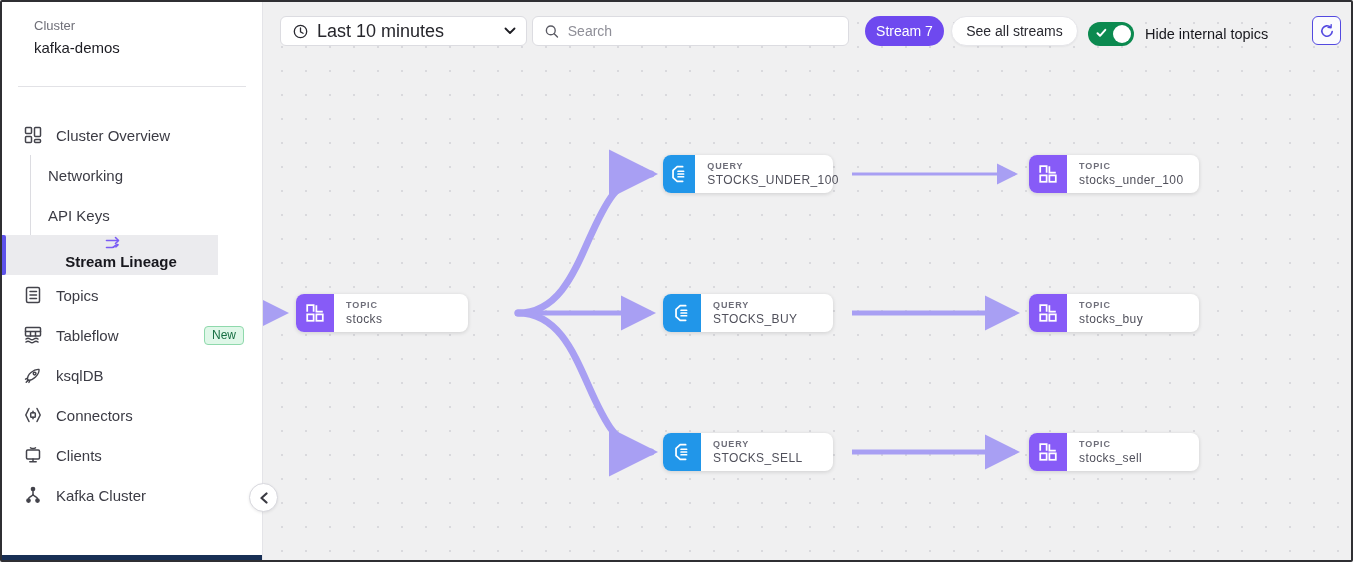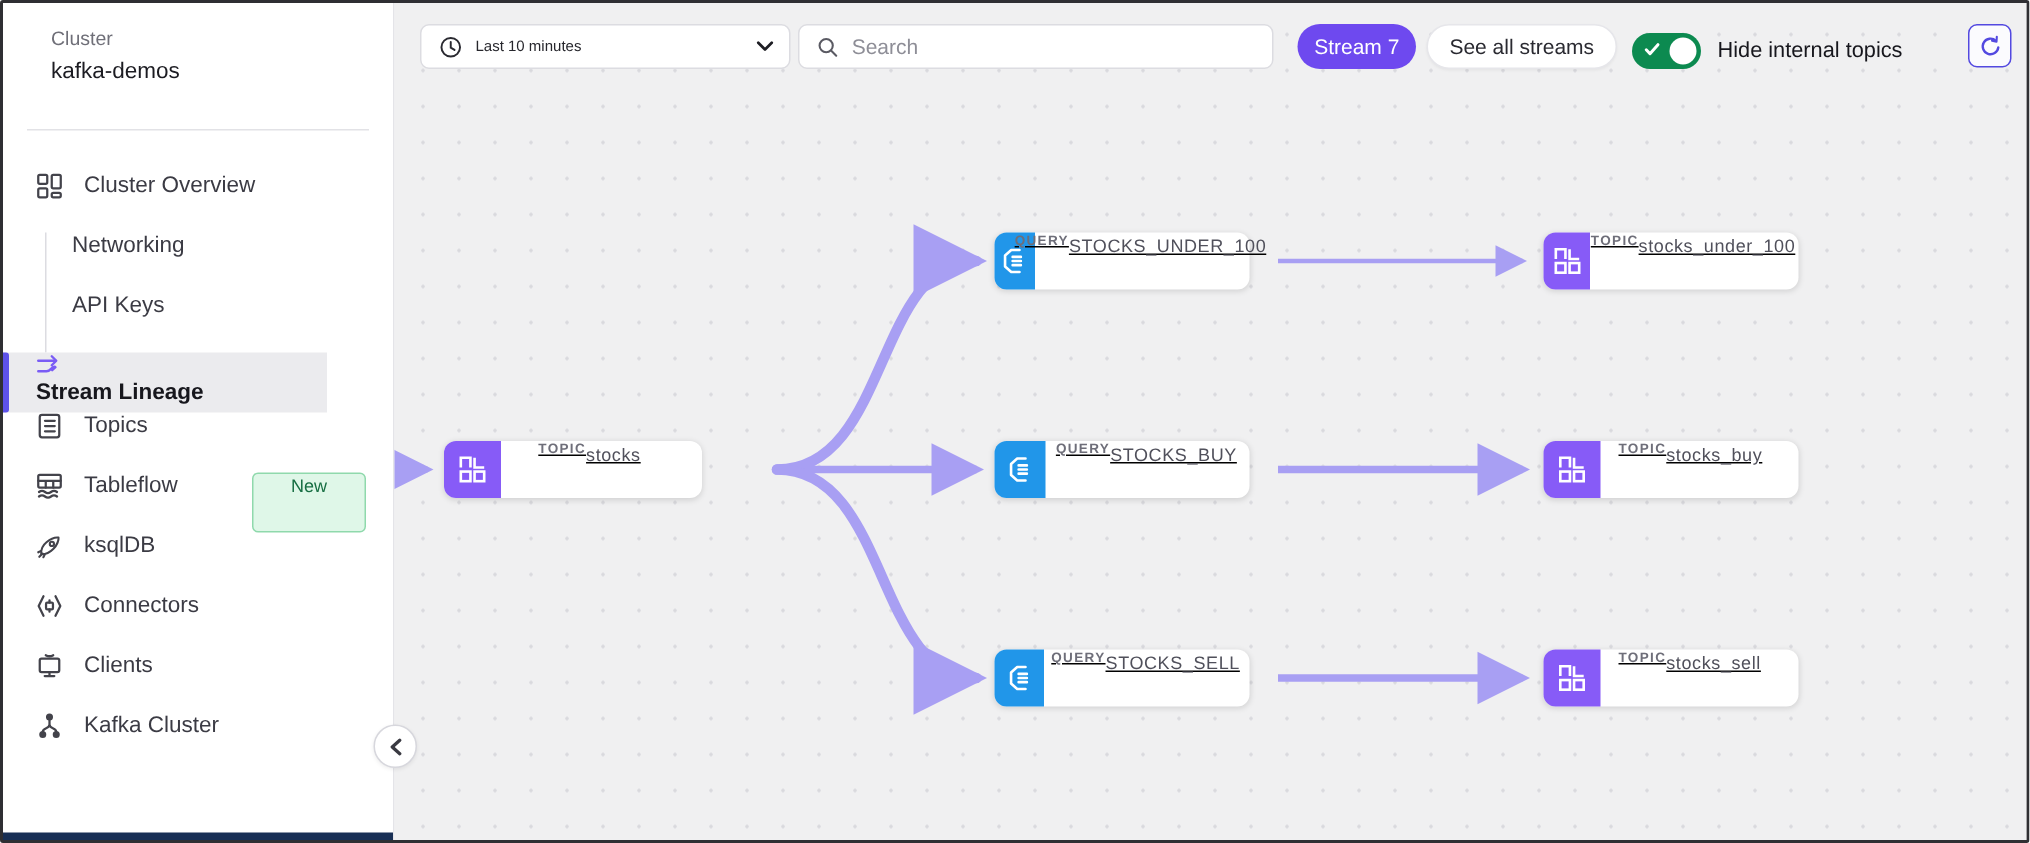--- a/index.html
+++ b/index.html
@@ -9,45 +9,45 @@
     display:flex; overflow:hidden; background:#f0f0f2; }
 
   
   .sidebar { position:relative; width:261px; min-width:261px; background:#fff;
     border-right:1px solid #e4e4e8; height:100%; }
   .sb-head { padding:16px 16px 0 32px; }
   .sb-cluster-label { font-size:13px; color:#6f6f78; margin-bottom:6px; }
   .sb-cluster-name { font-size:15px; color:#1c1c22; font-weight:500; }
   .sb-divider { height:1px; background:#e2e2e6; margin:30px 16px 0 16px; }
   .sb-nav { margin-top:28px; }
-  .sb-item { display:flex; height:40px; padding-left:22px;
+  .sb-item { display:flex; align-items:center; height:40px; padding-left:22px;
     font-size:15px; color:#3b3b44; cursor:pointer; position:relative; }
   .sb-item .ic { width:18px; height:18px; margin-right:14px; flex:0 0 18px; display:flex; }
   .sb-sub { margin-left:28px; border-left:1px solid #dcdce1; }
   .sb-sub .sb-item { padding-left:17px; height:40px; }
   .sb-item.active { background:#ebebee; font-weight:bold; color:#17171d; width:216px;flex-direction:column; }
   .sb-item.active::before { content:""; position:absolute; left:0; top:0; bottom:0;
     width:4px; background:#5D52E9; border-radius:0 2px 2px 0; }
   .badge-new { margin-left:auto; margin-right:18px; font-size:12px; color:#176f43;
-    background:#dff7e8; border:1px solid #8fd9ac; border-radius:4px; padding:1px 25px 2px; }
+    background:#dff7e8; border:1px solid #8fd9ac; border-radius:4px; padding:1px 7px 2px; }
   .sb-bottom-strip { position:absolute; left:0; right:0; bottom:0; height:5px; background:#182f55; }
   .collapse-btn { position:absolute; left:249px; top:483px; width:29px; height:29px;
     border-radius:50%; background:#fff; border:1px solid #d7d7dd; z-index:30;
     display:flex; align-items:center; justify-content:center;
     box-shadow:0 1px 3px rgba(0,0,0,.08); cursor:pointer; }
 
   
   .canvas { position:relative; flex:1; height:100%; background:#f0f0f1;
     background-image:radial-gradient(circle, #d9d9dd 1px, transparent 1.2px);
     background-size:24px 24px; background-position:7px 9px; }
 
   
   .tb { position:absolute; top:14px; height:30px; display:flex; align-items:center; }
   .dd { left:17px; width:247px; background:#fff; border:1px solid #dcdce1; border-radius:6px;
-    padding:0 10px 0 12px; font-size:10px; color:#26262c; justify-content:flex-start; cursor:pointer; }
+    padding:0 10px 0 12px; font-size:18px; color:#26262c; justify-content:flex-start; cursor:pointer; }
   .dd .dd-label { margin-left:9px; flex:1; }
   .search { left:269px; width:317px; background:#fff; border:1px solid #dcdce1; border-radius:6px;
     padding:0 24px 0 12px; }
   .search input { border:none; outline:none; font-size:14px; color:#26262c; width:100%;
     margin-left:9px; background:transparent; font-family:"Liberation Sans", sans-serif; }
   .search input::placeholder { color:#8e8e97; }
   .pill { border-radius:15px; font-size:14px; display:flex; align-items:center;
     justify-content:center; cursor:pointer; }
   .stream1 { left:602px; width:79px; background:#6E49EF; color:#fff; border:none; }
   .seeall { left:688px; width:127px; background:#fff; color:#2a2a31; border:1px solid #e6e6ea;
@@ -63,22 +63,22 @@
     border-radius:6px; background:#fbfbfe; display:flex; align-items:center;
     justify-content:center; cursor:pointer; }
 
   
   .node { position:absolute; height:38px; display:flex; background:#fff; border-radius:8px;
     box-shadow:0 1px 4px rgba(0,0,0,.14); cursor:pointer; }
   .node .nicon { width:38px; height:38px; border-radius:8px 0 0 8px; display:flex;
     align-items:center; justify-content:center; }
   .node .nicon.topic { background:#875BF7; }
   .node .nicon.query { background:#2196E9; }
-  .node .ntext { display:flex; justify-content:center;
-    padding:0 14px 0 12px; min-width:120px;text-decoration:underline; }
+  .node .ntext { display:flex; flex-direction:column; justify-content:center;
+    padding:0 14px 0 12px; min-width:120px; }
   .node .ntype { font-size:9px; font-weight:bold; letter-spacing:.9px; color:#6e6e79; }
   .node .nname { font-size:12px; color:#50505b; letter-spacing:.4px; margin-top:2px; }
 
   .edges { position:absolute; left:0; top:0; pointer-events:none; }
 </style>
 </head>
 <body>
 
 <div class="window">
 

